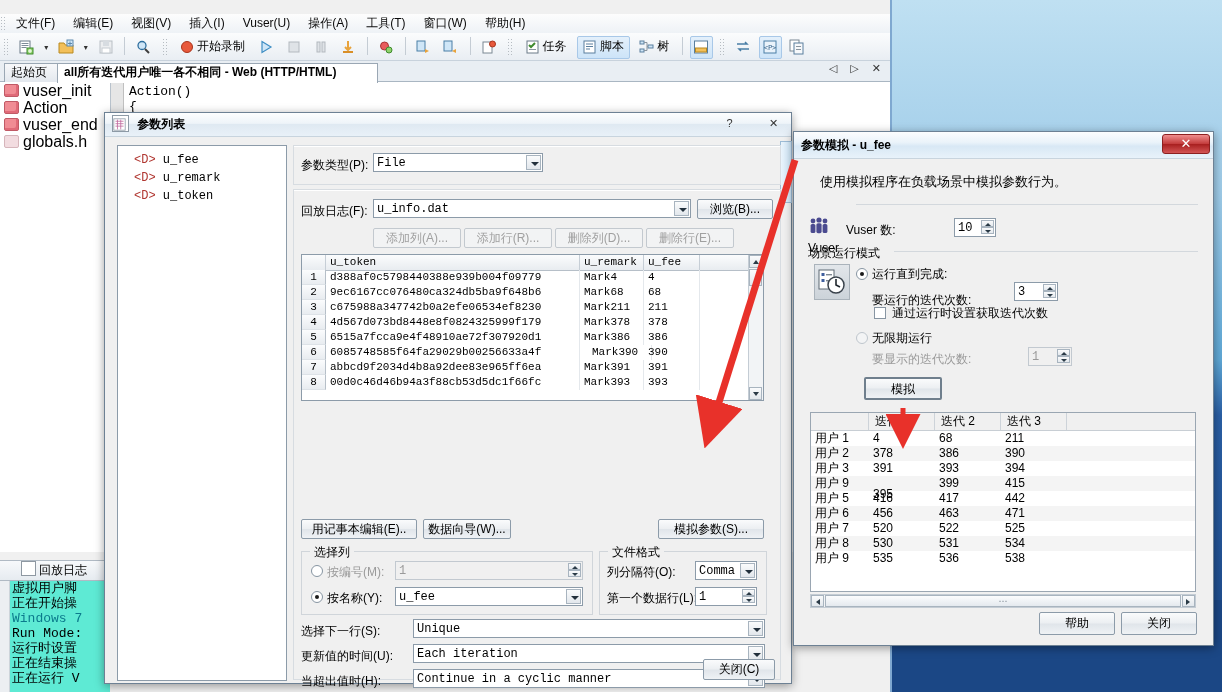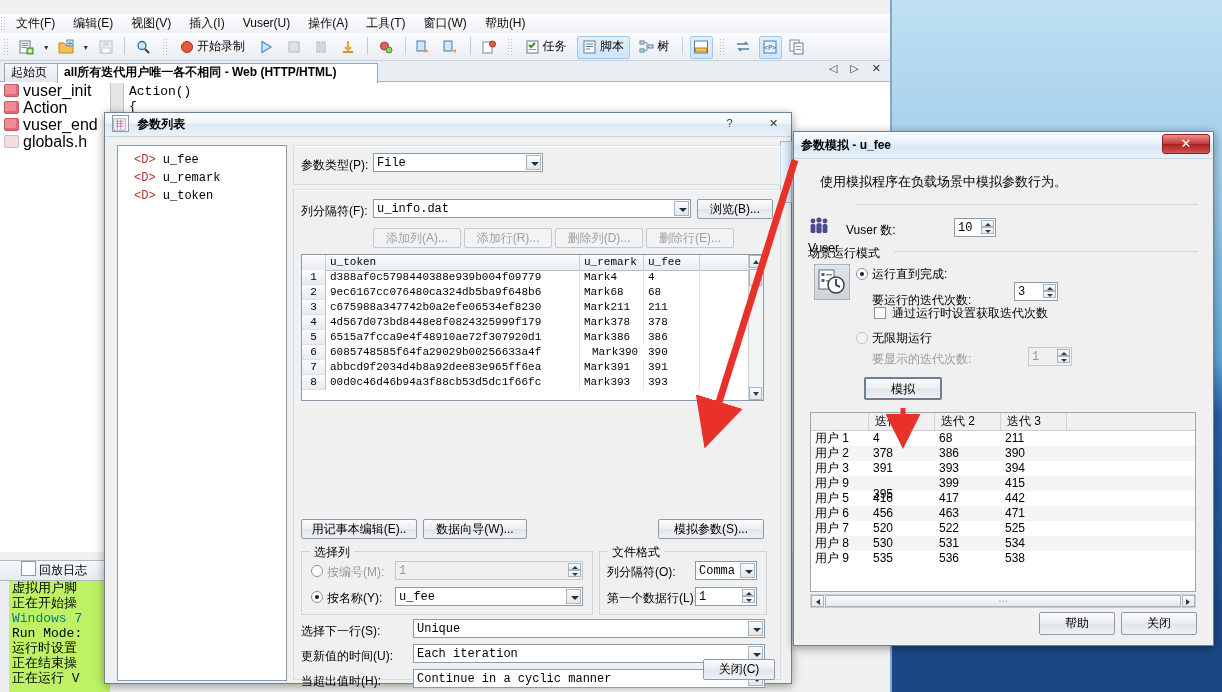--- a/index.html
+++ b/index.html
@@ -50,21 +50,21 @@
   
   .code{position:absolute;left:111px;top:82px;width:779px;height:470px;background:#fff;}
   .gutter{position:absolute;left:0;top:0;width:12px;height:470px;background:#e6e6e6;border-right:1px solid #c0c0c0;}
   .codeline{position:absolute;left:18px;font-family:"Liberation Mono","DejaVu Sans Mono",monospace;font-size:13px;color:#000;}
   
   .logpanel{position:absolute;left:0;top:560px;width:110px;height:132px;background:#fff;border-top:1px solid #b0bac4;}
   .logtab{height:19px;background:linear-gradient(180deg,#f7f9fb,#e6ebf0);border-bottom:1px solid #b0bac4;
     font-size:12px;line-height:18px;padding-left:19px;white-space:nowrap;}
   .logtab .ic{display:inline-block;width:13px;height:13px;vertical-align:-2px;margin:0 3px 0 2px;
     background:#fff;border:1px solid #8e98a2;}
-  .logbody{position:absolute;left:0;top:20px;width:110px;height:112px;overflow:hidden;background:#bef264;}
+  .logbody{position:absolute;left:0;top:20px;width:110px;height:112px;overflow:hidden;background:#5eead4;}
   .loggut{position:absolute;left:0;top:0;width:9px;height:112px;background:#eceff2;border-right:1px solid #cdd4da;}
   .logline{position:absolute;left:12px;white-space:nowrap;
     font-family:"Liberation Mono","DejaVu Sans Mono",monospace;font-size:13px;line-height:15px;}
   
   .dlg{position:absolute;background:#f0f0f0;border:1px solid #6d8194;
     box-shadow:0 2px 9px rgba(0,0,0,.38);}
   .dlg-title{height:23px;line-height:23px;font-size:12px;font-weight:bold;padding-left:7px;
     background:linear-gradient(180deg,#fdfefe 0%,#eef4f9 45%,#dfe9f2 50%,#e9f1f8 100%);
     border-bottom:1px solid #c8d4de;position:relative;}
   .dlg-title .t-ico{display:inline-block;width:15px;height:15px;vertical-align:-3px;margin-right:5px;
@@ -380,21 +380,21 @@
   </div>
 
   <div class="panel" style="left:188px;top:32px;width:486px;height:38px;"></div>
   <div class="lbl" style="left:196px;top:44px;">参数类型(P):</div>
   <div class="cbo" style="left:268px;top:40px;width:170px;height:19px;">
     <span>File</span><span class="arw"></span>
   </div>
 
   <div class="panel" style="left:188px;top:76px;width:486px;height:489px;"></div>
 
-  <div class="lbl" style="left:196px;top:90px;">列分隔符(F):</div>
+  <div class="lbl" style="left:196px;top:90px;">回放日志(F):</div>
   <div class="cbo" style="left:268px;top:86px;width:318px;height:19px;">
     <span>u_info.dat</span><span class="arw"></span>
   </div>
   <div class="btn" style="left:592px;top:86px;width:76px;height:20px;">浏览(B)...</div>
 
   <div class="btn dis" style="left:268px;top:115px;width:88px;height:20px;">添加列(A)...</div>
   <div class="btn dis" style="left:359px;top:115px;width:88px;height:20px;">添加行(R)...</div>
   <div class="btn dis" style="left:450px;top:115px;width:88px;height:20px;">删除列(D)...</div>
   <div class="btn dis" style="left:541px;top:115px;width:88px;height:20px;">删除行(E)...</div>
 
@@ -455,21 +455,21 @@
         <span class="cl" style="left:342px;width:56px;">393</span>
       </div>
     <div class="vsb">
       <div class="ar t"></div>
       <div class="thumb"></div>
       <div class="ar b"></div>
     </div>
   </div>
 
   <div class="btn" style="left:196px;top:406px;width:116px;height:20px;">用记事本编辑(E)..</div>
-  <div class="btn" style="left:318px;top:406px;width:104px;height:20px;">数据向导(W)...</div>
+  <div class="btn" style="left:318px;top:406px;width:88px;height:20px;">数据向导(W)...</div>
   <div class="btn" style="left:553px;top:406px;width:106px;height:20px;">模拟参数(S)...</div>
 
   <div class="grp" style="left:196px;top:438px;width:290px;height:62px;">
     <span class="grp-lbl">选择列</span>
   </div>
   <div class="rad" style="left:206px;top:452px;"></div>
   <div class="lbl dis" style="left:222px;top:451px;">按编号(M):</div>
   <div class="spn dis" style="left:290px;top:448px;width:188px;height:19px;">
     <span>1</span>
     <span class="up"></span><span class="dn"></span>

